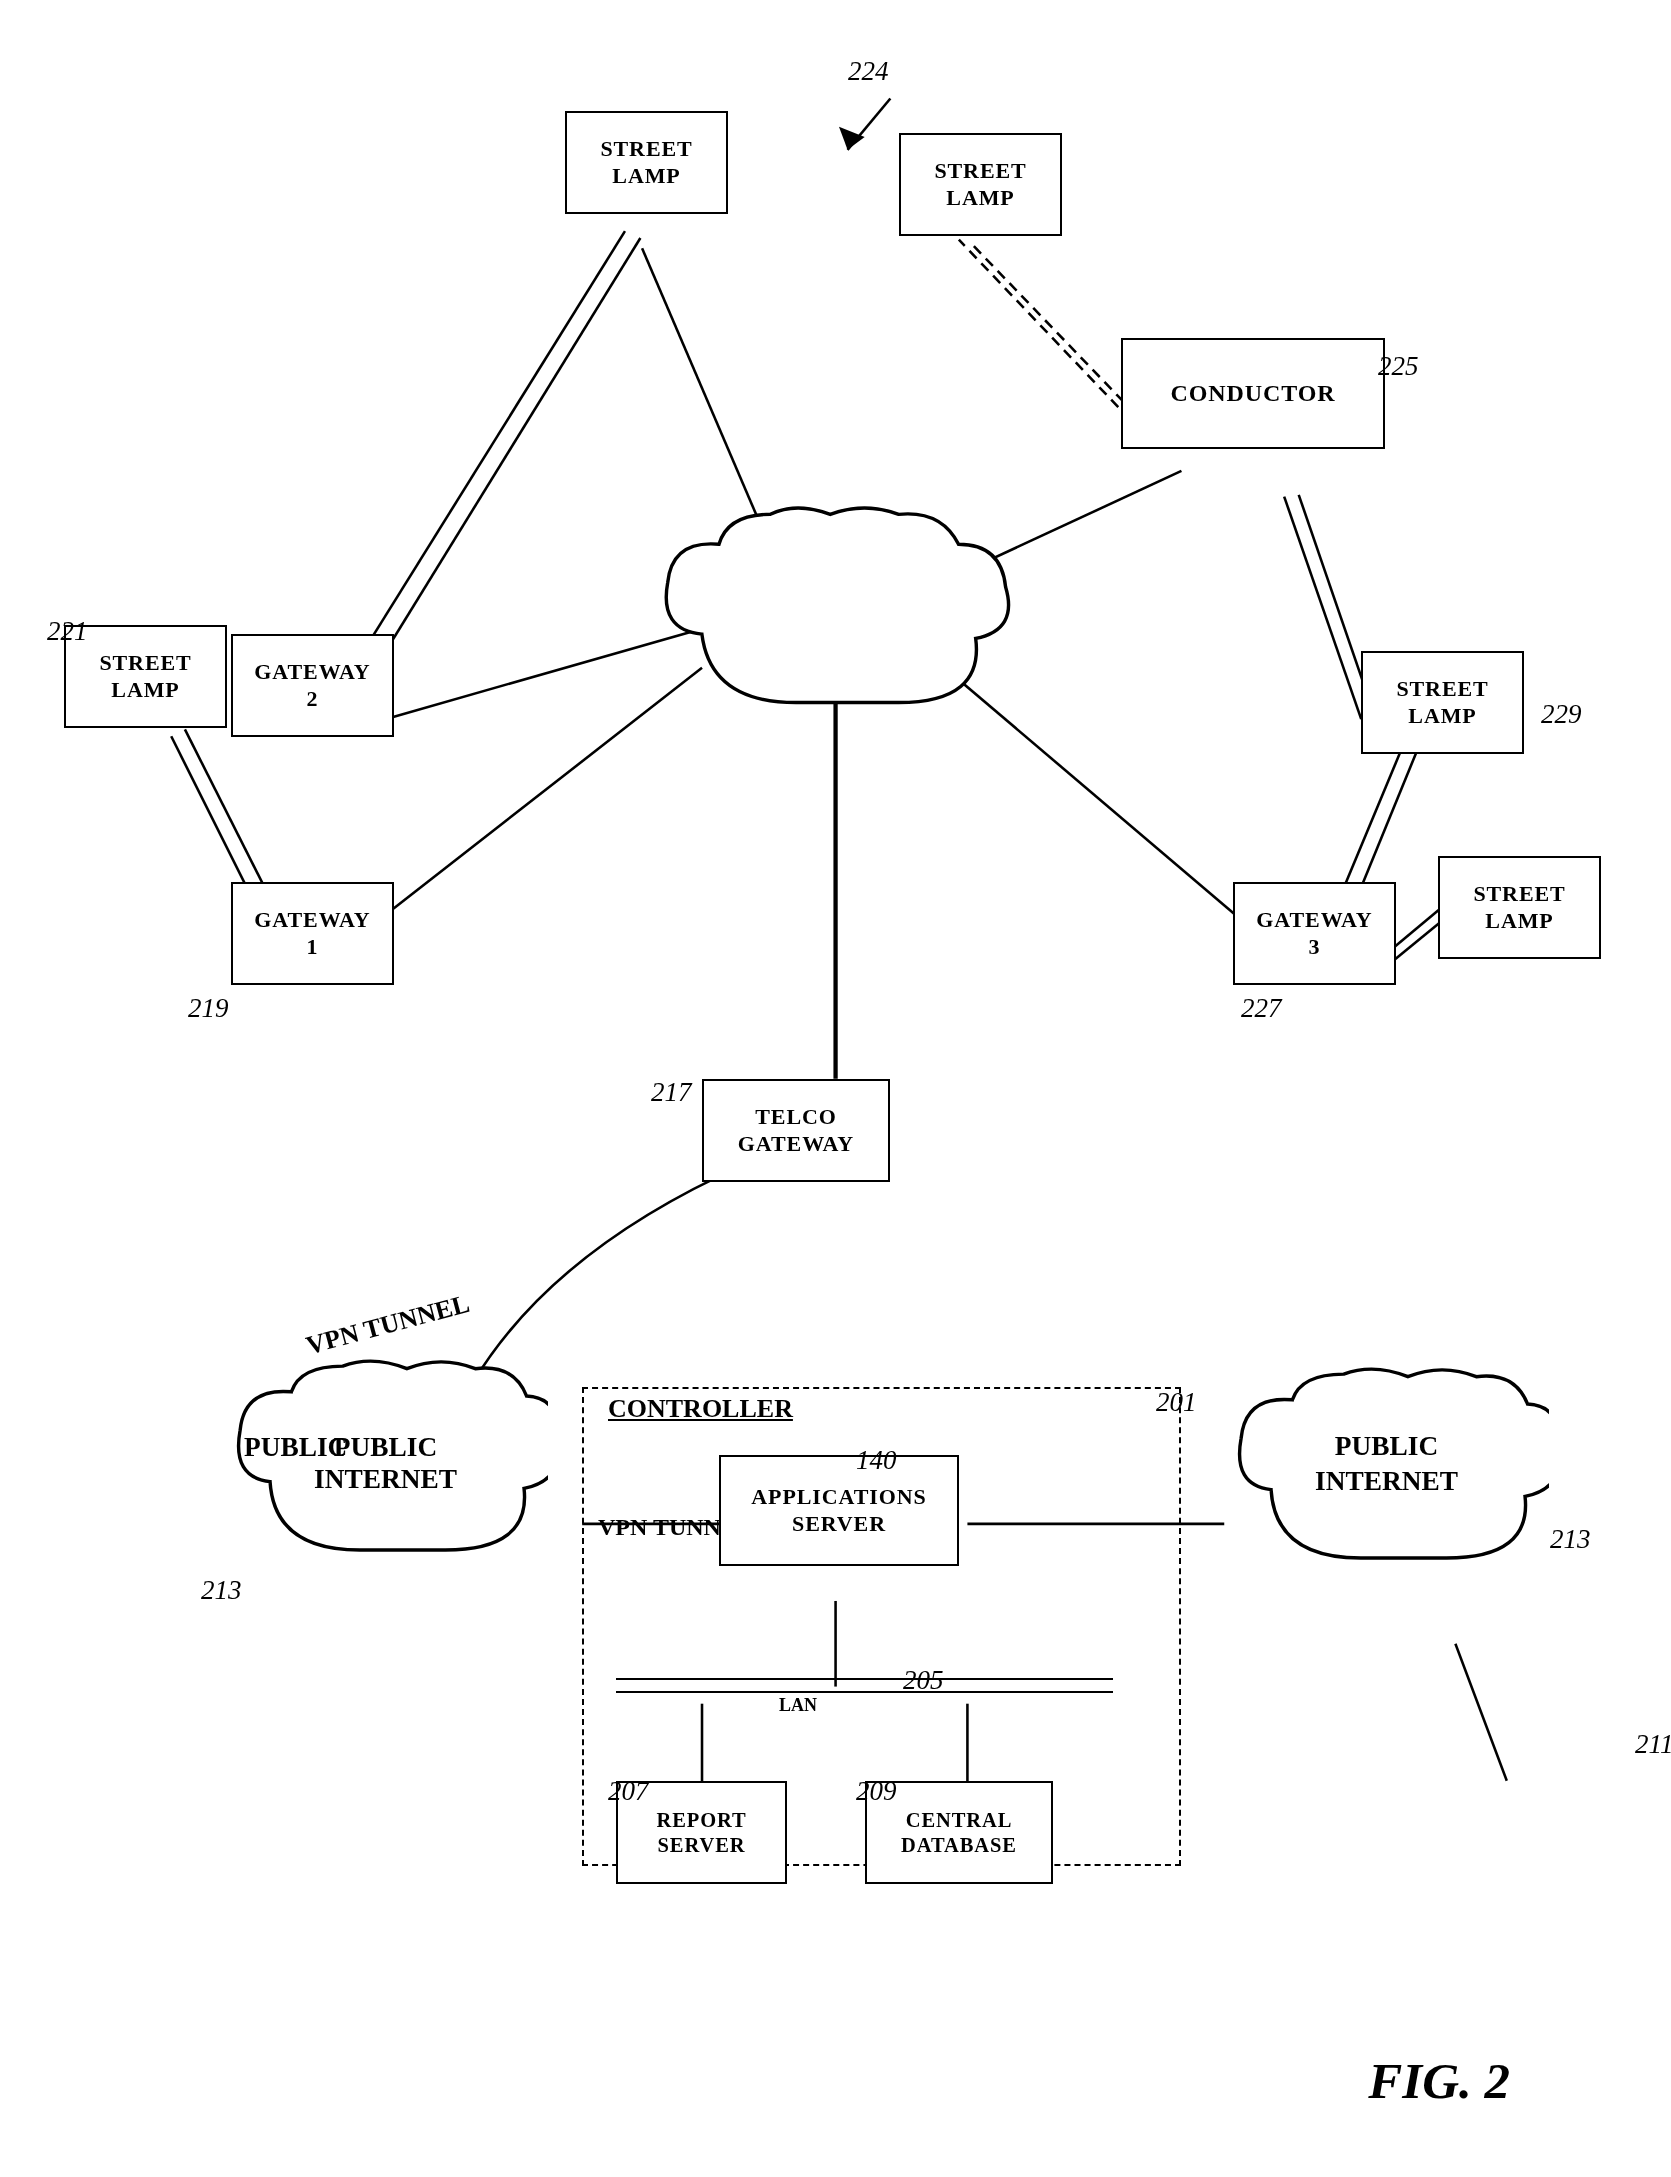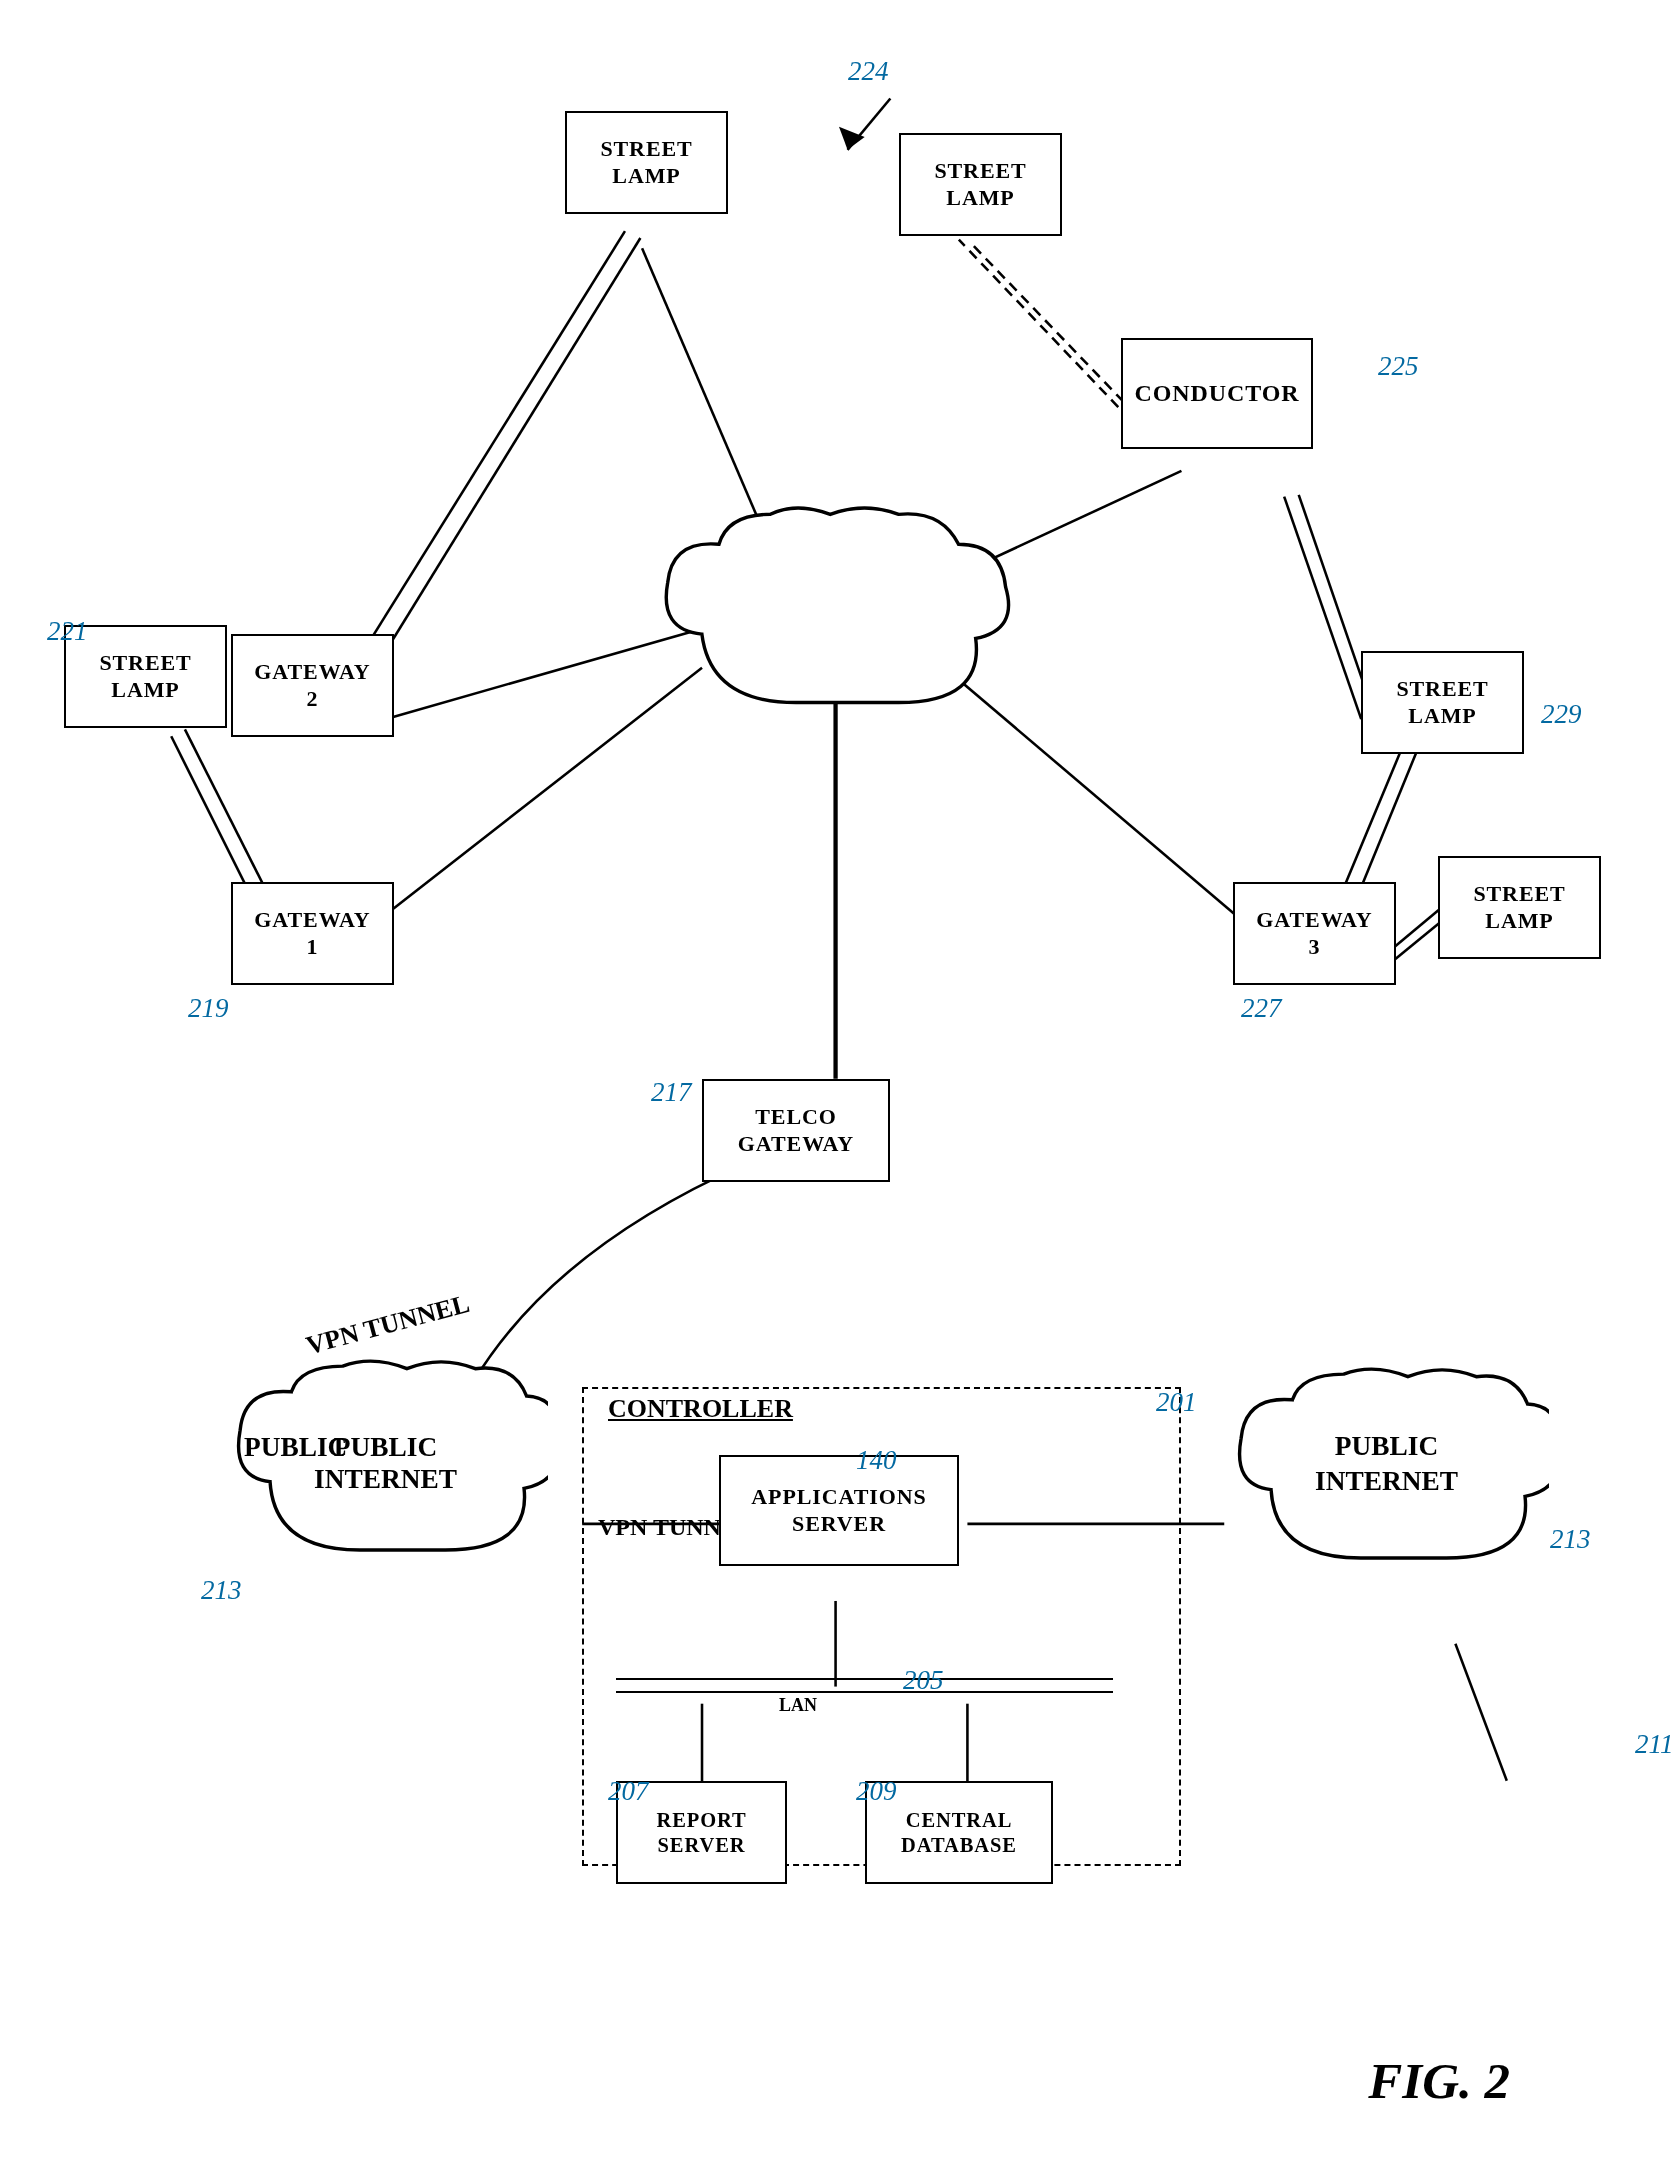--- a/index.html
+++ b/index.html
@@ -53,21 +53,21 @@
       width: 1672px;
       height: 2178px;
       pointer-events: none;
     }
 
     
     .ref-num {
       position: absolute;
       font-size: 27px;
       font-style: italic;
-      color: #0369a1;
+      color: #000000;
     }
 
     
     .fig-label {
       position: absolute;
       font-size: 45px;
       font-style: italic;
       font-weight: bold;
       bottom: 68px;
       right: 171px;
@@ -155,21 +155,21 @@
     <span style="white-space:pre-line;">STREET
 LAMP</span>
   </div>
   <div class="ref-num" style="left:848px; top:56px;">224</div>
 
   <div class="box" style="left:899px; top:133px; width:163px; height:103px; font-size:22px;">
     <span style="white-space:pre-line;">STREET
 LAMP</span>
   </div>
 
-  <div class="box" style="left:1121px; top:338px; width:192px; height:111px; font-size:24px;">
+  <div class="box" style="left:1121px; top:338px; width:264px; height:111px; font-size:24px;">
     <span>CONDUCTOR</span>
   </div>
   <div class="ref-num" style="left:1378px; top:351px;">225</div>
 
   <div class="box" style="left:1361px; top:651px; width:163px; height:103px; font-size:22px;">
     <span style="white-space:pre-line;">STREET
 LAMP</span>
   </div>
   <div class="ref-num" style="left:1541px; top:651px;margin-top:48px;">229</div>
 

